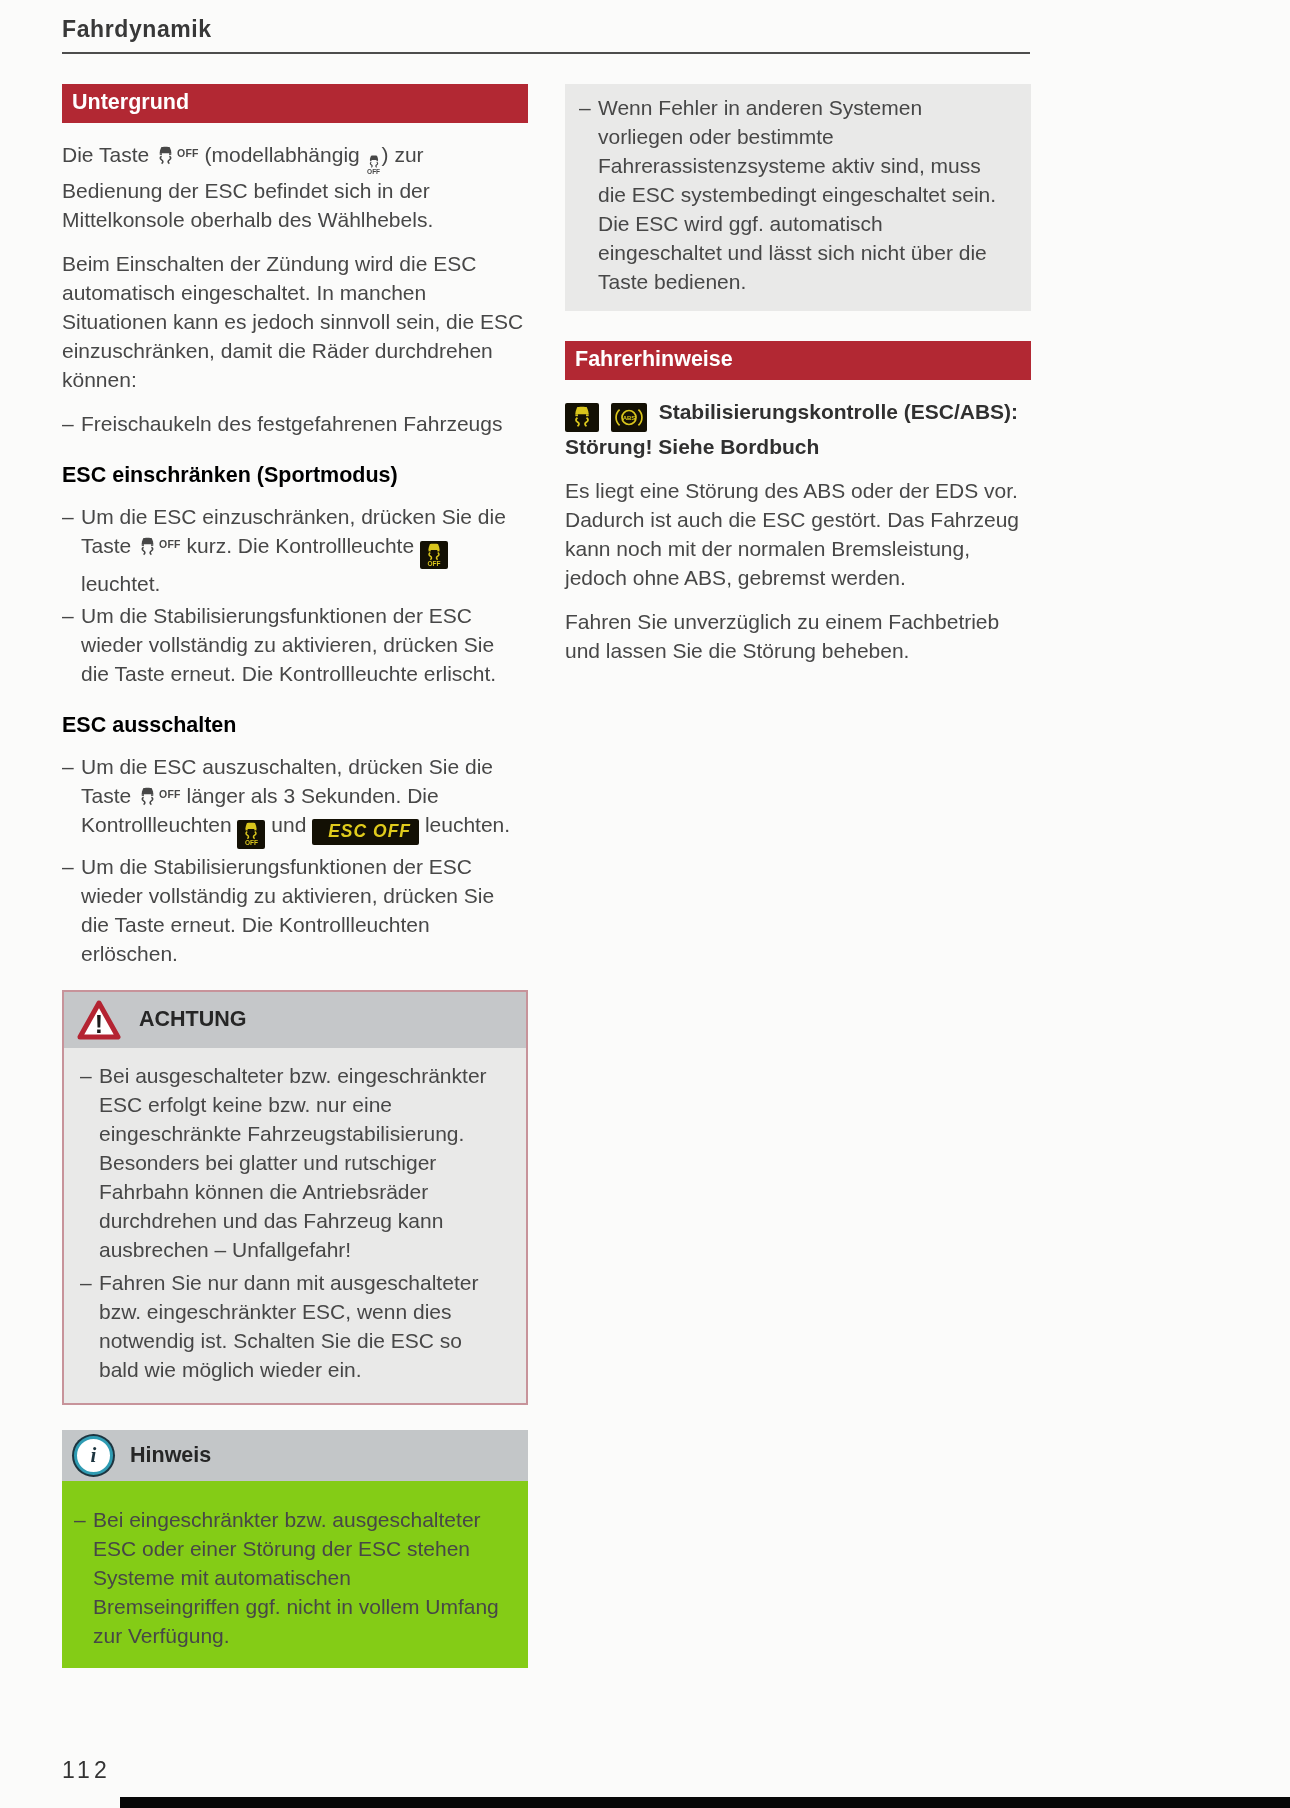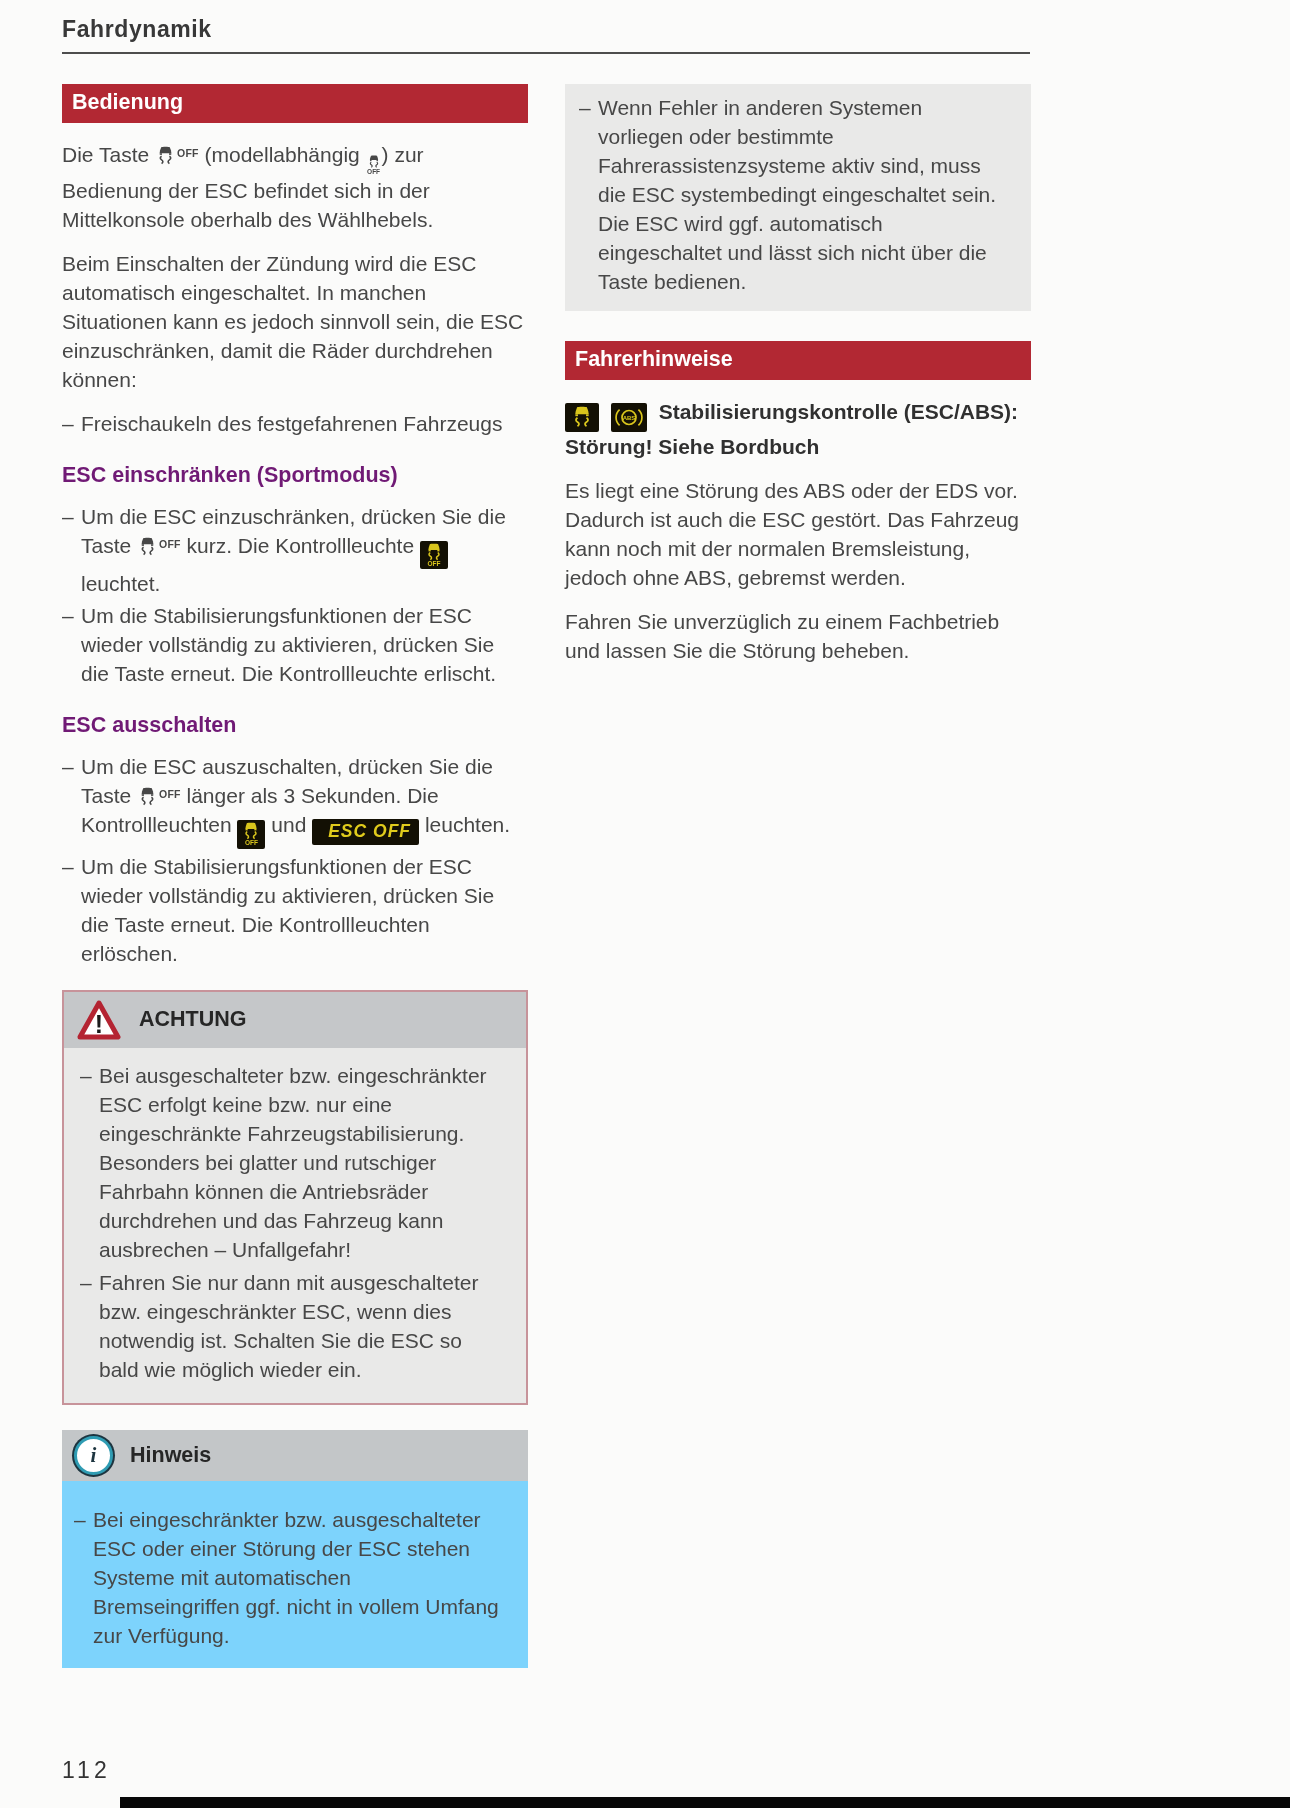--- a/index.html
+++ b/index.html
@@ -16,21 +16,21 @@
 
   
   .columns { position:absolute; top:84px; left:62px; display:flex; gap:37px; align-items:flex-start; }
   .col { width:466px; font-size:21px; line-height:29px; color:#474747; }
   .col p { margin:0 0 15px 0; }
 
   .banner {
     background:#b22833; color:#ffffff; font-weight:bold; font-size:21.5px;
     padding:4px 10px 6px 10px; margin:0 0 17px 0;
   }
-  .subhead { font-weight:bold; font-size:21.5px; color:#701a75; margin:23px 0 12px 0; }
+  .subhead { font-weight:bold; font-size:21.5px; color:#000000; margin:23px 0 12px 0; }
 
   .dash-list { margin:0 0 6px 0; }
   .dash-item { position:relative; padding-left:19px; margin:0 16px 3px 0; }
   .dash-item::before { content:"–"; position:absolute; left:0; top:0; }
 
   
   svg.car { color:#474747; }
   .esc-btn { display:inline-flex; align-items:flex-start; vertical-align:-4px; white-space:nowrap; }
   .esc-btn svg { width:21px; height:20px; }
   .off-sup { font-size:10.5px; font-weight:bold; letter-spacing:0.2px; color:#474747; margin-left:1px; margin-top:2px; line-height:1; }
@@ -74,21 +74,21 @@
     background:#c3c6c8; display:flex; align-items:center; gap:17px;
     padding:6px 12px; font-weight:bold; font-size:21.5px; color:#262626;
   }
   .info-icon {
     width:33px; height:33px; border-radius:50%; background:#ffffff;
     border:3px solid #2f9cb3; box-shadow:0 0 0 2px #1d3540;
     display:flex; align-items:center; justify-content:center;
     font-family:"Liberation Serif", serif; font-style:italic; font-weight:bold;
     font-size:21px; color:#1d3540; flex:0 0 auto;
   }
-  .note-body { background:#7dd3fc; padding:24px 12px 15px 12px; }
+  .note-body { background:#84cc16; padding:24px 12px 15px 12px; }
 
   
   .cont-box { background:#e9e9e8; padding:9px 14px 12px 14px; margin:0 0 30px 0; }
 
   
   .fault-head { font-weight:bold; color:#303030; margin:0 0 15px 0; }
   .fault-head .lamp { margin-right:6px; }
 
   
   .page-num { position:absolute; left:62px; bottom:24px; font-size:23px; font-weight:normal; letter-spacing:4px; color:#333333; }
@@ -115,21 +115,21 @@
 
   <div class="doc-header">
     <div class="doc-title">Fahrdynamik</div>
     <hr class="header-rule">
   </div>
 
   <div class="columns">
 
     <div class="col">
 
-      <div class="banner">Bedienung</div>
+      <div class="banner">Untergrund</div>
 
       <p>
         <span>Die Taste</span>
         <span class="esc-btn">
             <svg class="car" viewBox="0 0 24 24">
               <use href="#car-skid"></use>
             </svg>
             <span class="off-sup">OFF</span>
           </span>
         <span>(modellabhängig</span>

